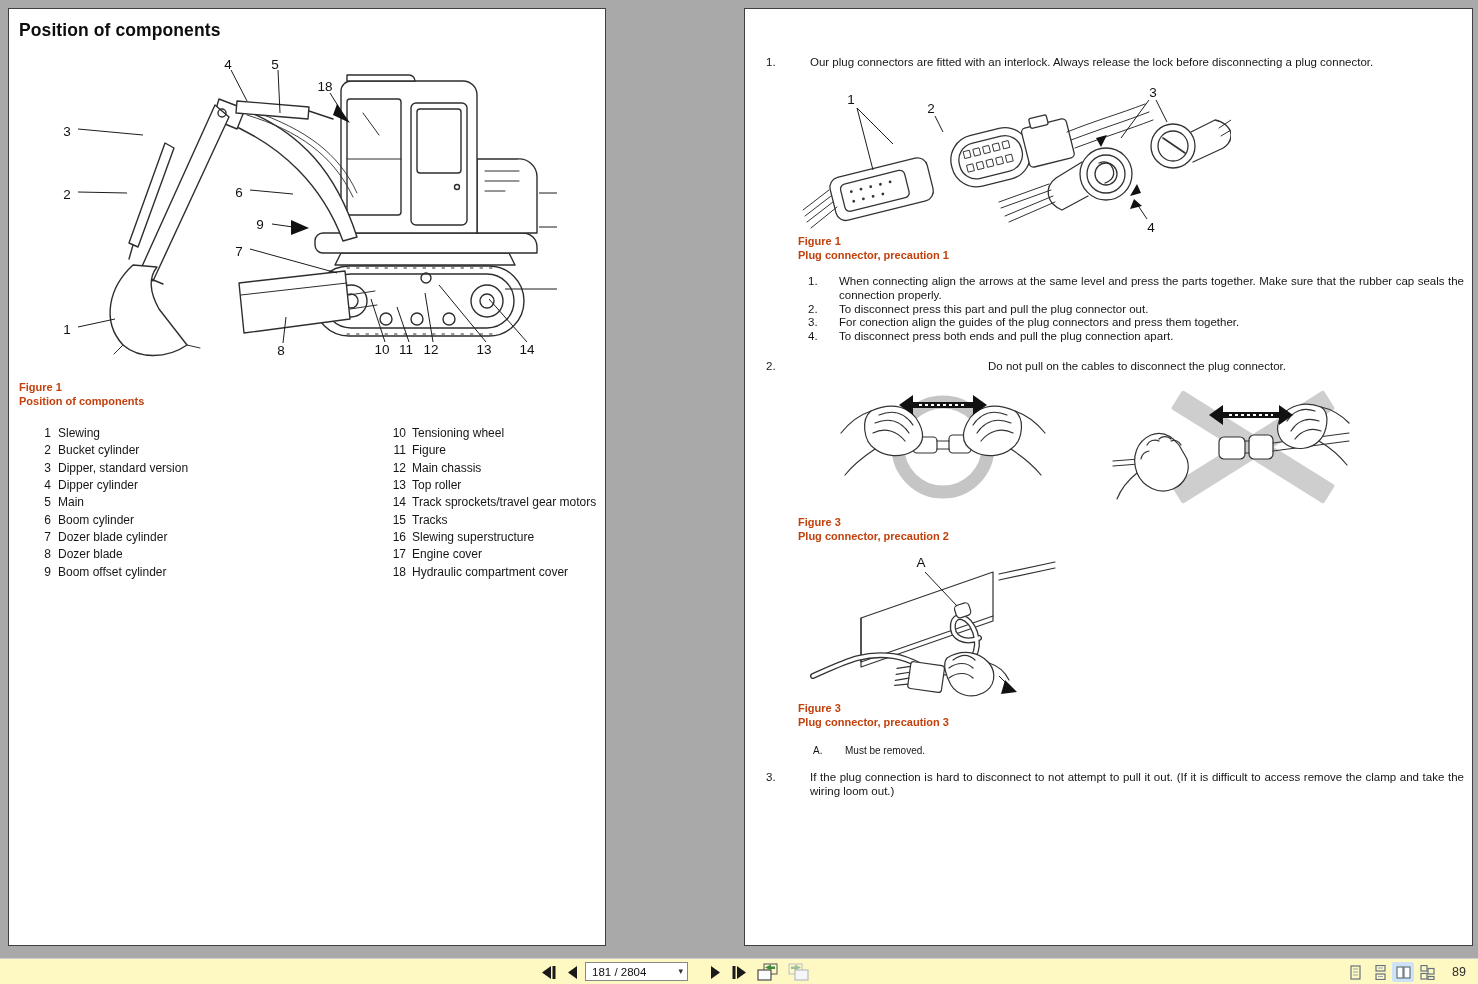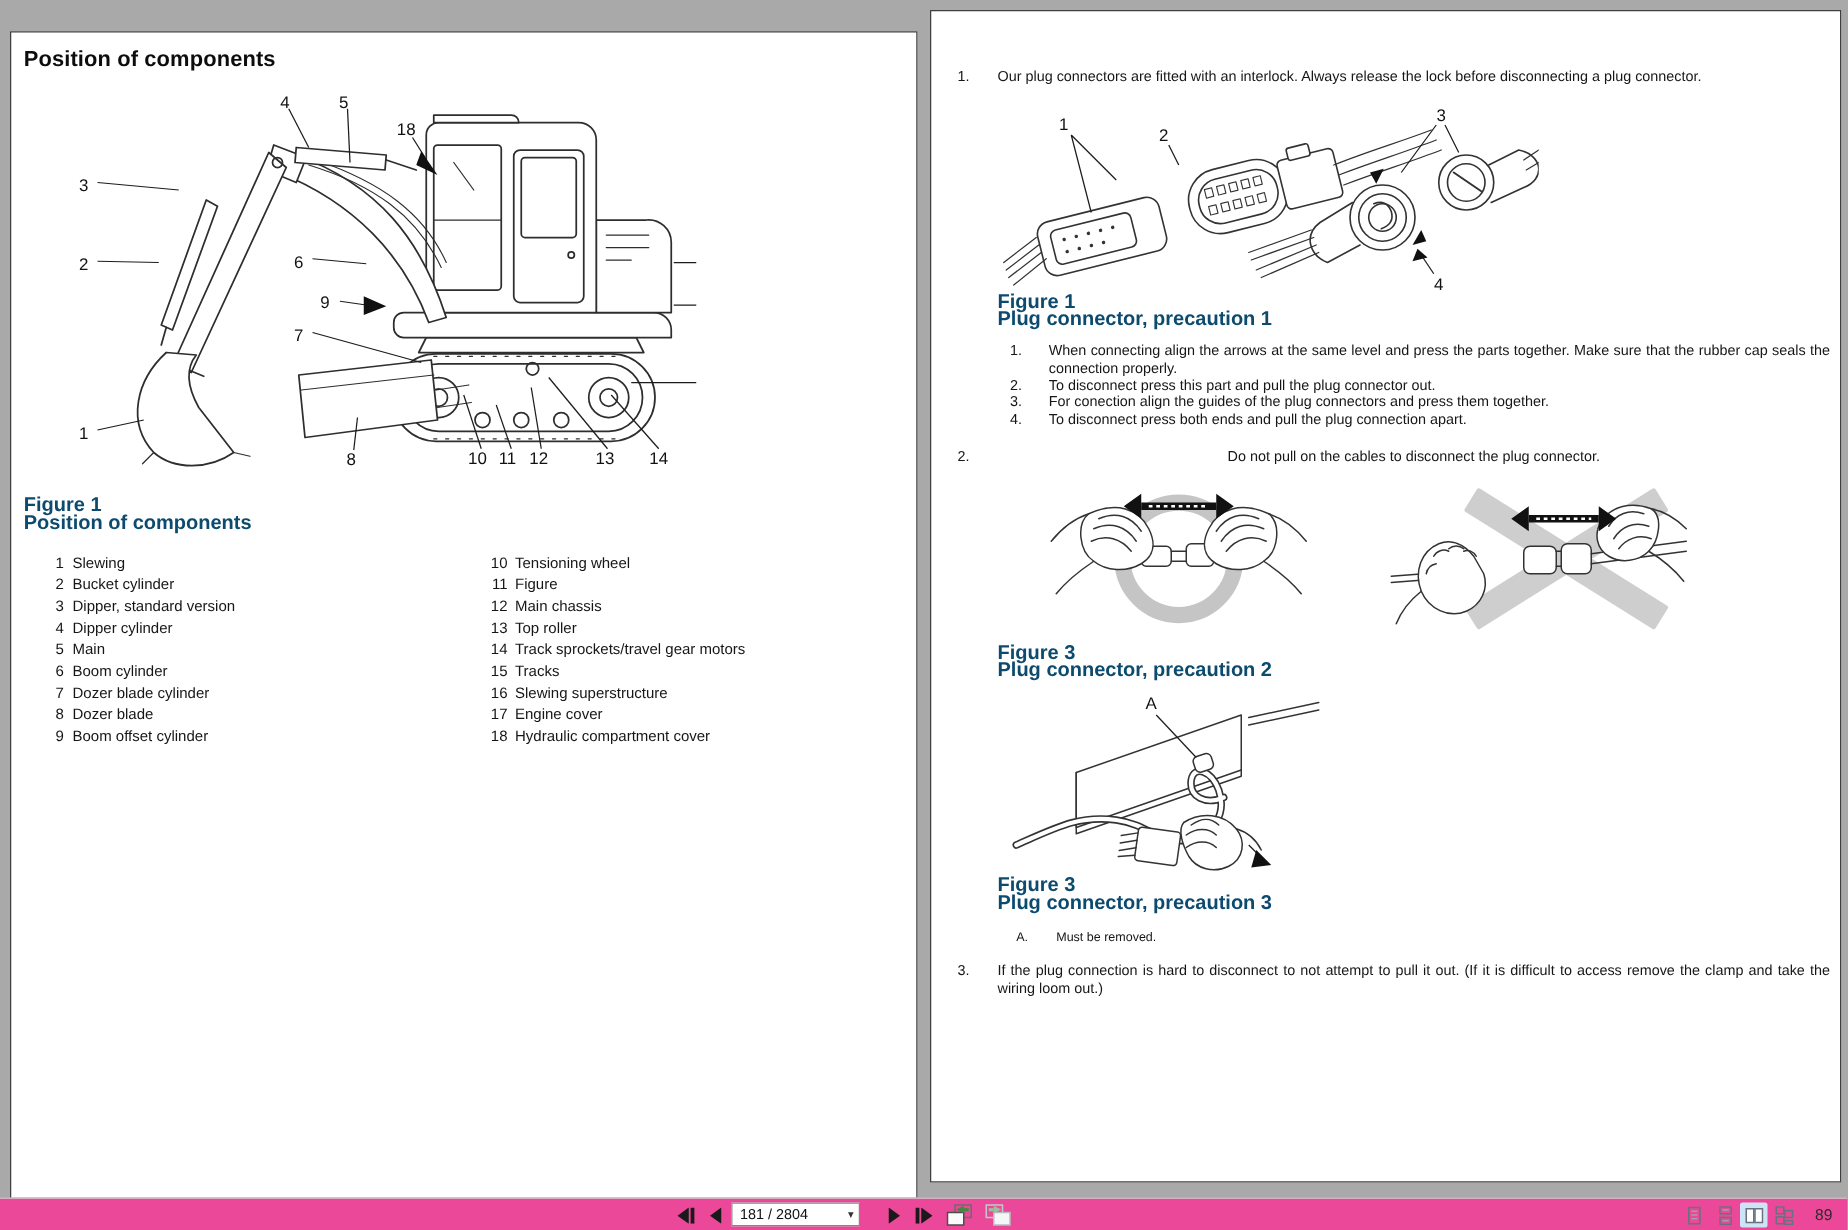--- a/index.html
+++ b/index.html
@@ -8,48 +8,48 @@
     background:#a9a9a9;
     font-family:"Liberation Sans", sans-serif;
     color:#161616;
     -webkit-user-select:none;
   }
   .viewer{position:relative;width:1478px;height:984px;}
   .page{
     position:absolute;top:8px;height:938px;background:#fff;
     border:1px solid #3f3f3f;box-sizing:border-box;
   }
-  .page-left{left:8px;width:726px;margin-top:17px;}
+  .page-left{left:8px;width:598px;}
   .page-right{left:744px;width:729px;}
   .page-title{
     position:absolute;margin:0;font-size:17.5px;font-weight:bold;color:#0d0d0d;
     letter-spacing:.1px;white-space:nowrap;
   }
-  .fig-caption{position:absolute;font-size:16px;font-weight:bold;line-height:13.5px;color:#0c4a6e;}
+  .fig-caption{position:absolute;font-size:11px;font-weight:bold;line-height:13.5px;color:#c2410c;}
   
   .legend{position:absolute;top:416px;font-size:12px;line-height:17.35px;}
   .legend-left{left:8px;}
   .legend-right{left:355px;}
   .legend .row{white-space:nowrap;}
   .legend .num{display:inline-block;width:34px;text-align:right;margin-right:7px;}
   .legend-right .num{width:42px;margin-right:6px;}
   
   .li{position:absolute;font-size:11.5px;line-height:14px;}
   .li .li-num{position:absolute;left:0;top:0;}
-  .li .li-text{margin-left:32px;text-align:justify;}
+  .li .li-text{margin-left:44px;text-align:justify;}
   .steps{position:absolute;left:63px;top:266px;width:656px;font-size:11.5px;line-height:13.8px;}
   .step{position:relative;}
   .step-num{position:absolute;left:0;top:0;}
   .step-text{margin-left:31px;text-align:justify;}
   .noteA{position:absolute;left:68px;top:735px;font-size:10px;line-height:14px;}
   .noteA .a-num{display:inline-block;width:32px;}
   
   .toolbar{
     position:absolute;left:0;bottom:0;width:1478px;height:26px;
-    background:#ec4899;border-top:1px solid #cfcfcf;box-sizing:border-box;padding-left:16px;
+    background:#fef9c3;border-top:1px solid #cfcfcf;box-sizing:border-box;padding-left:16px;
   }
   .toolbar button{
     position:absolute;background:none;border:0;padding:0;margin:0;cursor:pointer;line-height:0;
   }
   .page-combo{
     position:absolute;left:585px;top:3px;width:103px;height:19px;box-sizing:border-box;
     background:#fff;border:1px solid #878787;
     display:flex;align-items:center;justify-content:space-between;
     font-size:11.5px;padding:0 4px 0 6px;cursor:text;color:#111;
   }

